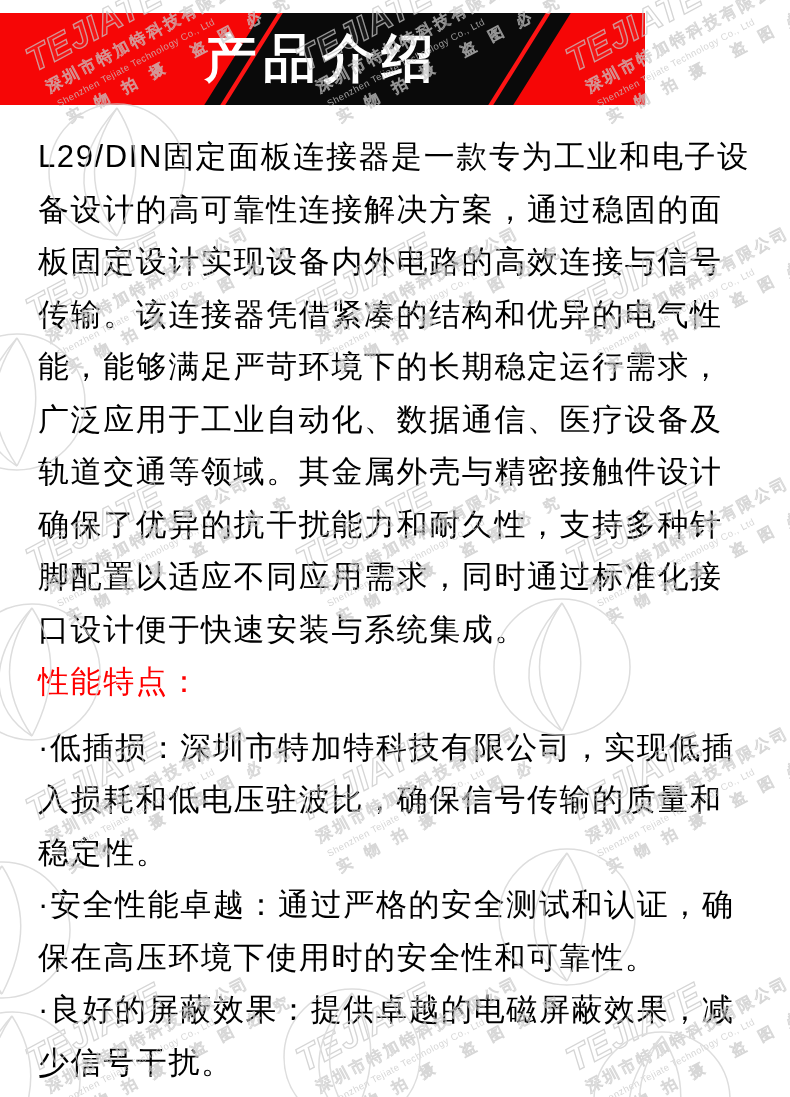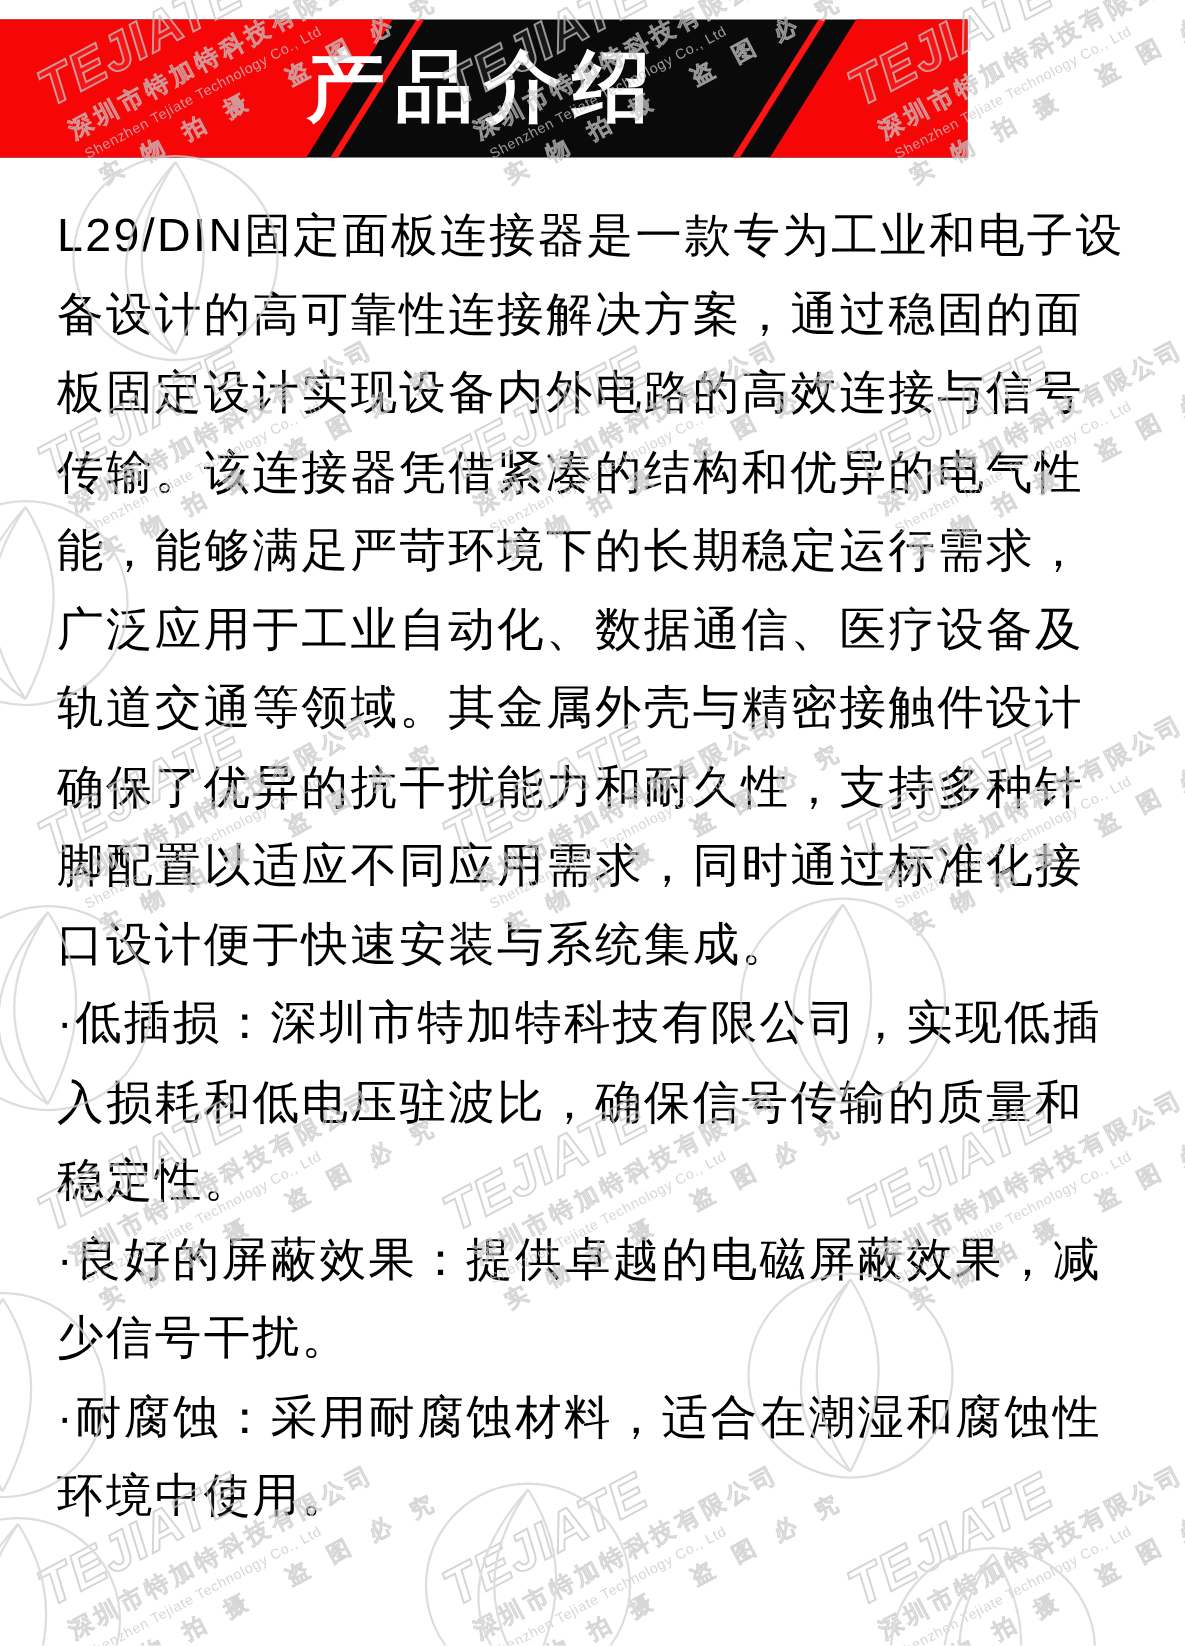--- a/index.html
+++ b/index.html
@@ -60,21 +60,23 @@
 <div class="banner">
   <div class="red-field left"></div>
   <div class="red-field right"></div>
   <div class="red-stripe left"></div>
   <div class="red-stripe right"></div>
   <h1 class="banner-title">产品介绍</h1>
 </div>
 
 <div class="content">
   <p><span>L29/DIN固定面板连接器是一款专为</span><span class="u">工业</span><span>和电子设备设计的高可靠性连接解决方案，通过稳固的面板固定设计实现设备内外电路的高效连接与信号传输。该连接器凭借紧凑的结构和优异的电气性能，能够满足严苛环境下的长期稳定运行需求，广泛应用于</span><span class="u">工业</span><span>自动化、数据通信、医疗设备及轨道交通等领域。其金属外壳与精密接触件设计确保了优异的抗干扰能力和耐久性，支持多种针脚配置以适应不同应用需求，同时通过标准化接口设计便于快速安装与系统集成。</span></p>
+  <p class="features-heading">性能特点：</p>
   <p>·低插损：深圳市特加特科技有限公司，实现低插入损耗和低电压驻波比，确保信号传输的质量和稳定性。</p>
+  <p>·安全性能卓越：通过严格的安全测试和认证，确保在高压环境下使用时的安全性和可靠性。</p>
   <p>·良好的屏蔽效果：提供卓越的电磁屏蔽效果，减少信号干扰。</p>
   <p>·耐腐蚀：采用耐腐蚀材料，适合在潮湿和腐蚀性环境中使用。</p>
 </div>
 
 <div class="wm-layer">
     <div class="wm-tile" style="left: 45px; top: 8px;">
       <div class="wm-rot">
         <div class="wm-brand">TEJIATE</div>
         <div class="wm-cn">深圳市特加特科技有限公司</div>
         <div class="wm-en">Shenzhen Tejiate Technology Co., Ltd</div>

